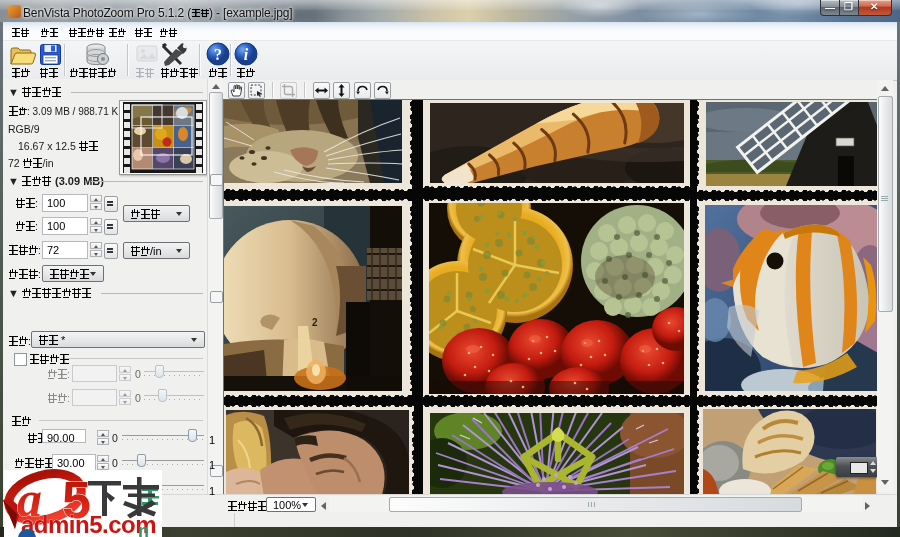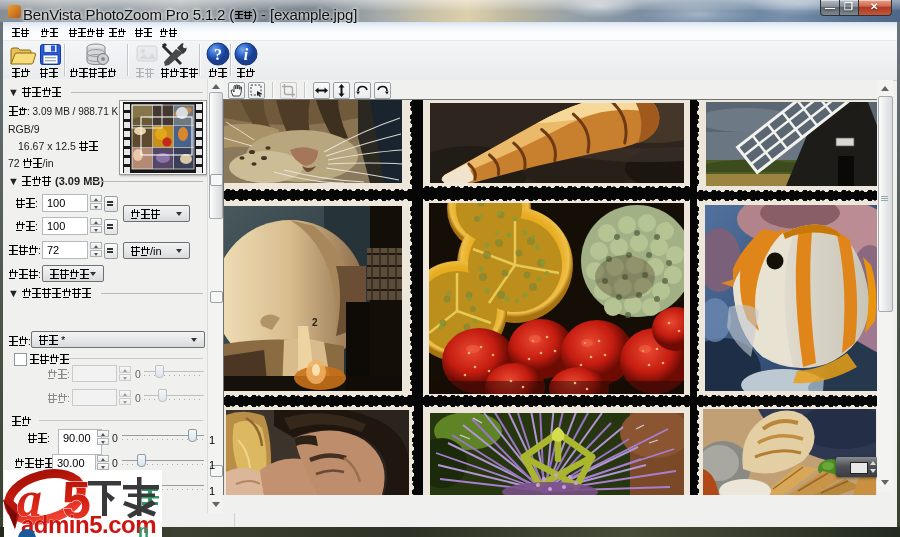--- a/index.html
+++ b/index.html
@@ -29,21 +29,21 @@
 
 #titlebar{left:0;top:0;width:900px;height:22px;
 background:linear-gradient(90deg,#878e94 0%,#9ba1a5 6%,#8f989f 13%,#a6acb0 20%,#808a92 28%,#747e88 35%,#a2aaaa 42%,#ccc2a8 48%,#dcd0ac 52%,#bcb6a0 57%,#94a0a8 64%,#7a8ca0 72%,#627e9a 80%,#7890aa 87%,#587492 94%,#4e6788 100%);}
 #titlebar::after{content:"";position:absolute;left:0;top:0;width:100%;height:10px;
 background:linear-gradient(rgba(255,255,255,.45),rgba(255,255,255,.08));}
 #titlebar::before{content:"";position:absolute;left:0;top:0;width:100%;height:100%;
 background:radial-gradient(40px 12px at 600px 6px,rgba(255,255,255,.5),transparent),
 radial-gradient(60px 14px at 700px 14px,rgba(235,240,245,.45),transparent),
 radial-gradient(50px 12px at 800px 4px,rgba(235,240,245,.4),transparent),
 radial-gradient(45px 14px at 300px 16px,rgba(40,50,60,.25),transparent);}
-#titletext{left:23px;top:6px;font-size:15px;letter-spacing:-0.15px;color:#111;white-space:nowrap;
+#titletext{left:23px;top:6px;font-size:12px;letter-spacing:-0.15px;color:#111;white-space:nowrap;
 text-shadow:0 0 3px #fff,0 0 4px #fff;}
 
 .wbtn{top:0;height:15px;border:1px solid #2e3338;border-top:none;
 box-shadow:inset 0 1px 0 rgba(255,255,255,.5);}
 #btnmin{left:820px;width:19px;border-radius:0 0 0 4px;
 background:linear-gradient(#b8bfc6,#878f96 45%,#5f6870 50%,#7e878e);}
 #btnmax{left:839px;width:19px;
 background:linear-gradient(#b8bfc6,#878f96 45%,#5f6870 50%,#7e878e);}
 #btnclose{left:858px;width:32px;border-radius:0 0 4px 0;
 background:linear-gradient(#e8a08a,#cf6b4e 40%,#b03a22 50%,#c4573a);}
@@ -312,21 +312,21 @@
         </div>
    <span class="ptext" style="left:132px;top:313px;color:#666">0</span>
    <div class="slider dim" style="left:141px;top:310px;width:60px">
           <div class="tr"></div>
           <div class="tk"></div>
           <div class="th" style="left:14px"></div>
         </div>
    <span class="ptext" style="left:8px;top:336px"><span class="z"></span><span class="z c"></span></span>
    <div class="hline" style="left:36px;top:341px;width:164px;background:#c8c8c8"></div>
    <span class="ptext" style="left:24px;top:353px"><span class="z b"></span><span class="z"></span>:</span>
-   <div class="input" style="left:55px;top:350px;width:44px;height:26px">90.00</div>
+   <div class="input" style="left:39px;top:350px;width:44px;height:14px">90.00</div>
    <div class="spin" style="left:94px;top:351px">
           <i></i>
           <i></i>
         </div>
    <span class="ptext" style="left:109px;top:353px">0</span>
    <div class="slider" style="left:119px;top:350px;width:82px">
           <div class="tr"></div>
           <div class="tk"></div>
           <div class="th" style="left:66px"></div>
         </div>
@@ -877,20 +877,29 @@
     <div class="abs" style="left:34px;top:4px;width:0;height:0;border-left:3px solid transparent;border-right:3px solid transparent;border-bottom:4px solid #ddd"></div>
     <div class="abs" style="left:34px;top:12px;width:0;height:0;border-left:3px solid transparent;border-right:3px solid transparent;border-top:4px solid #ddd"></div>
    </div>
   </div>
   <div id="vsb" class="abs sb" style="left:874px;top:58px;width:16px;height:412px">
    <div class="sbarrow" style="left:4px;top:6px;border-left:4px solid transparent;border-right:4px solid transparent;border-bottom:5px solid #606468"></div>
    <div class="sbthumb" style="left:1px;top:16px;width:13px;height:214px"></div>
    <div class="abs" style="left:4px;top:116px;width:7px;height:1px;background:#9aa;box-shadow:0 2px 0 #9aa,0 4px 0 #9aa"></div>
    <div class="sbarrow" style="left:4px;top:400px;border-left:4px solid transparent;border-right:4px solid transparent;border-top:5px solid #606468"></div>
   </div>
+  <div id="status" class="abs">
+   <span class="ptext" style="left:224px;top:5px"><span class="z"></span><span class="z c"></span><span class="z b"></span><span class="z"></span>:</span>
+   <div class="combo" style="left:263px;top:2px;width:50px;height:15px;padding-top:1px;background:#fff">100%</div>
+   <div class="sbarrow" style="left:318px;top:7px;border-top:4px solid transparent;border-bottom:4px solid transparent;border-right:5px solid #606468"></div>
+   <div class="abs sb" style="left:326px;top:1px;width:534px;height:16px"></div>
+   <div class="sbthumb" style="left:386px;top:2px;width:411px;height:13px"></div>
+   <div class="abs" style="left:585px;top:7px;width:1px;height:5px;background:#9aa;box-shadow:3px 0 0 #9aa,6px 0 0 #9aa"></div>
+   <div class="sbarrow" style="left:862px;top:7px;border-top:4px solid transparent;border-bottom:4px solid transparent;border-left:5px solid #606468"></div>
+  </div>
   <div id="bottomstrip" class="abs">
         <div class="abs" style="left:231px;top:0;width:1px;height:14px;background:#d0d0ce"></div>
       </div>
  </div>
  <div id="wm" class="abs" style="left:0px;top:468px;width:170px;height:69px;z-index:50">
   <svg width="170" height="69" viewBox="0 0 170 69">
    <defs>
     <linearGradient id="redg" x1="0" y1="0" x2="0" y2="1">
      <stop offset="0" stop-color="#a81208"></stop>
             <stop offset=".5" stop-color="#d42012"></stop>

